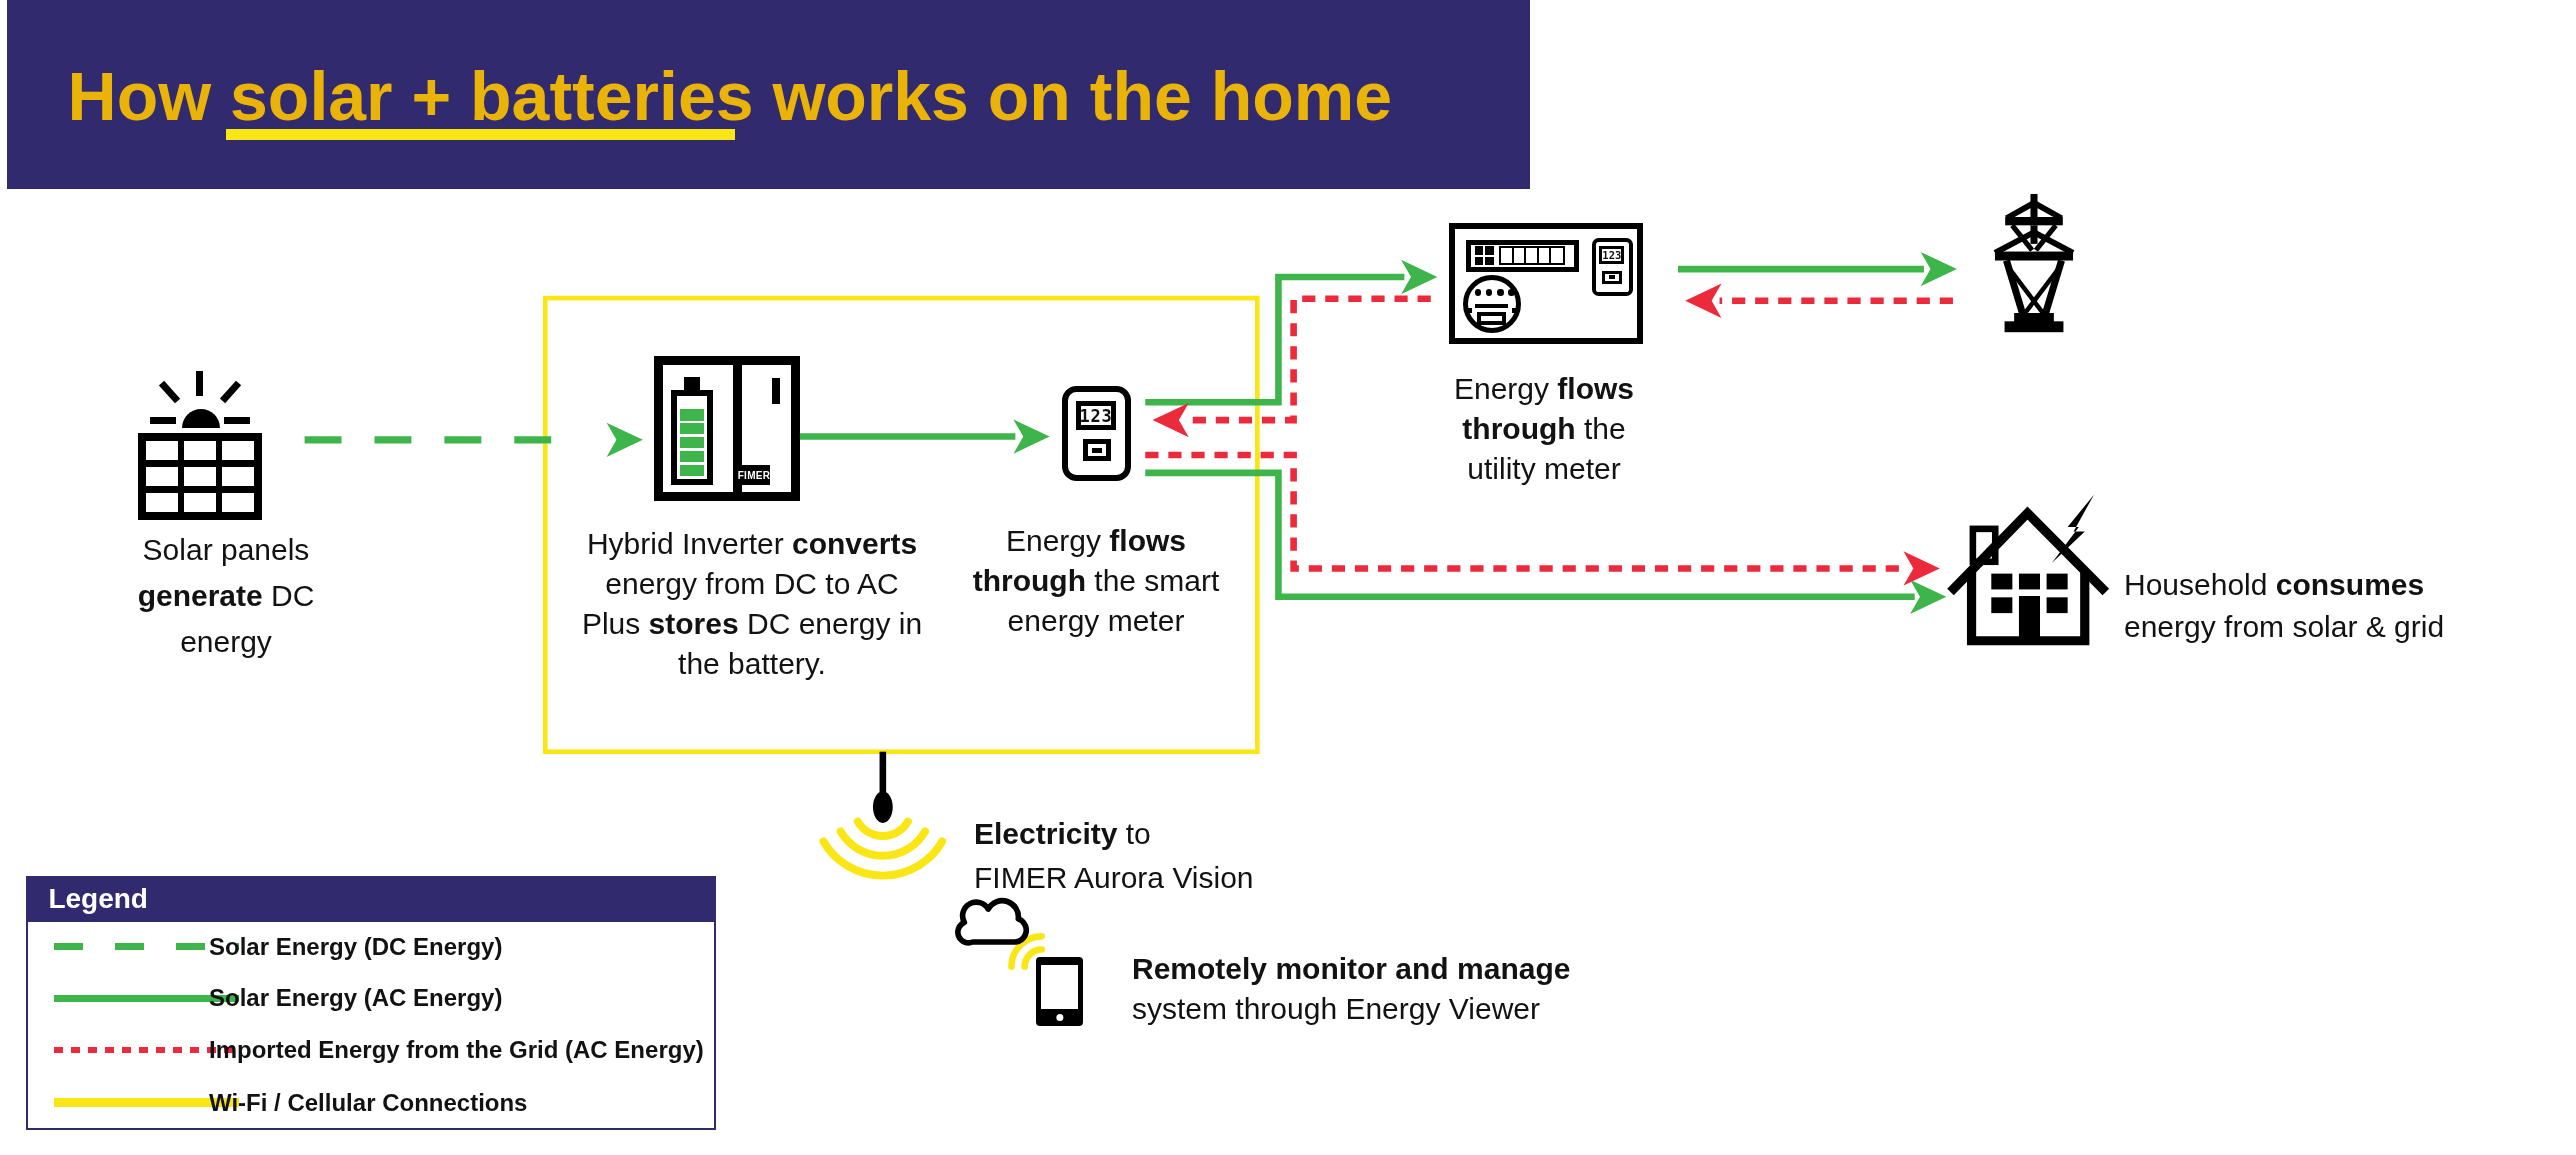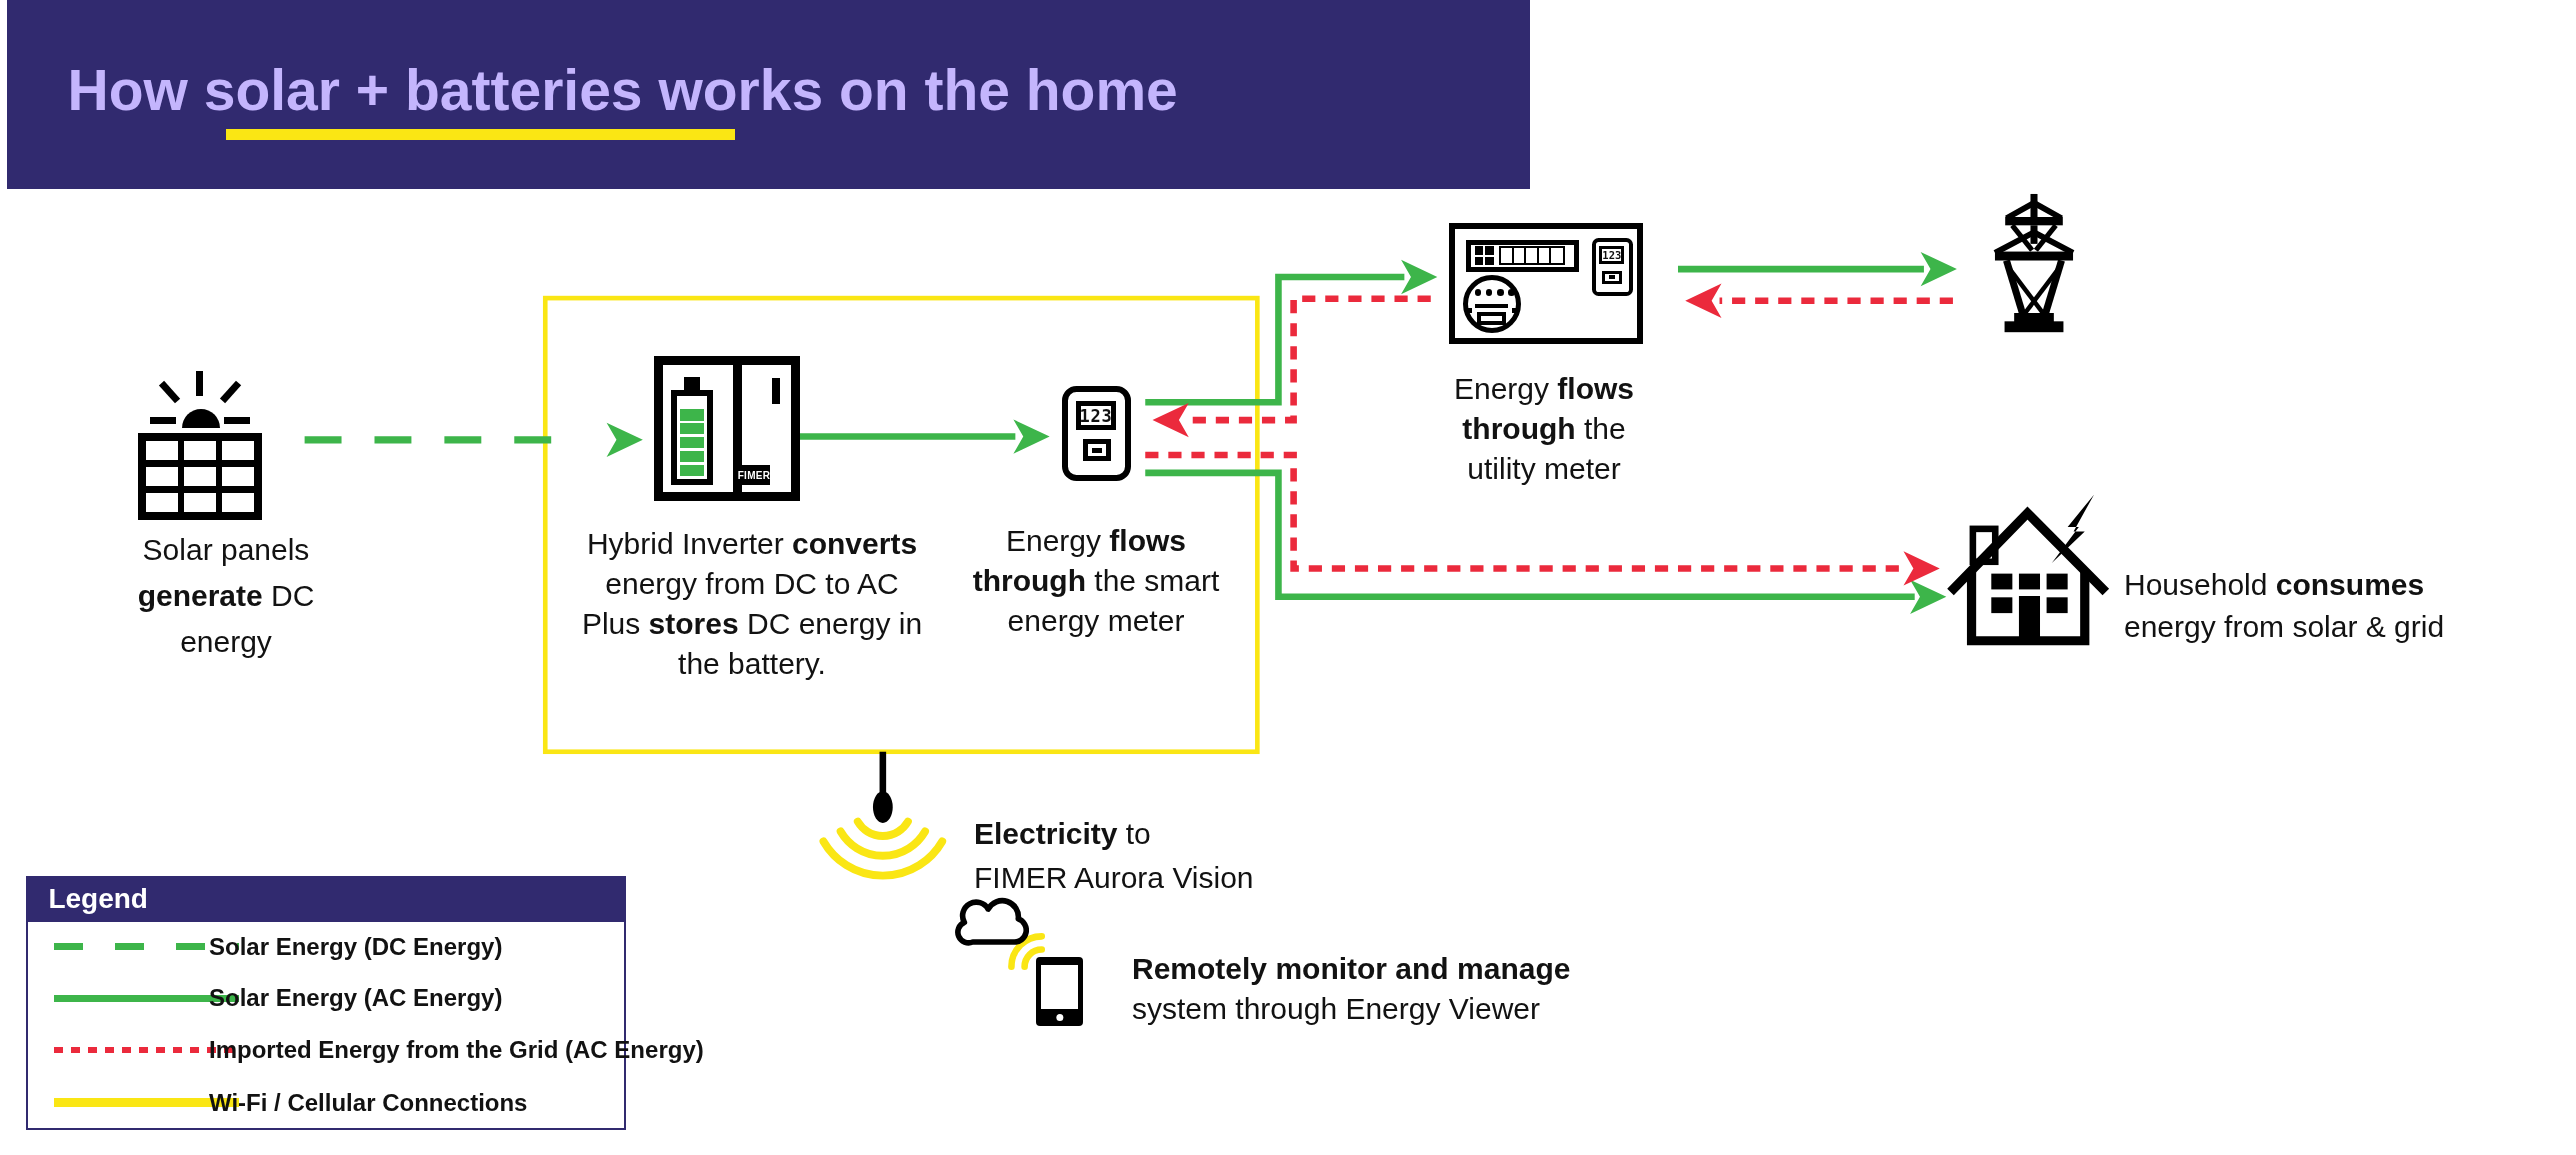--- a/index.html
+++ b/index.html
@@ -2,21 +2,21 @@
 <html style="font-size:10.5px"><head>
 <meta charset="utf-8">
 <style>
   html,body{margin:0;padding:0;background:#fff;}
   .stage{position:relative;width:2576px;height:1156px;background:#fff;overflow:hidden;
          font-family:"Liberation Sans",sans-serif;color:#111;}
   .abs{position:absolute;}
 
   
   .titlebar{position:absolute;left:6.6px;top:0;width:1523px;height:189px;background:#312A6F;}
-  .title{position:absolute;left:61px;top:57px;font-size:57px;font-weight:700;color:#c4b5fd;white-space:nowrap;}
+  .title{position:absolute;left:61px;top:57px;font-size:68px;font-weight:700;color:#eab308;white-space:nowrap;}
   .title-underline{position:absolute;left:219px;top:129px;width:509px;height:11.2px;background:#FAE614;}
 
   
   .lbl{position:absolute;font-size:30px;font-weight:400;line-height:41px;color:#121212;white-space:nowrap;}
   .lbl b{font-weight:700;}
   .ctr{text-align:center;transform:translateX(-50%);}
 
   
   .sp-grid{position:absolute;left:138px;top:433px;width:124px;height:87px;border:8px solid #000;
            background:#000;display:grid;grid-template-columns:1fr 1fr 1fr;grid-template-rows:1fr 1fr 1fr;gap:6.6px;box-sizing:border-box;}
@@ -62,21 +62,21 @@
              display:flex;align-items:center;justify-content:center;font-weight:700;font-size:10.5px;font-family:"DejaVu Sans Mono",monospace;}
   .um-mini-b{position:absolute;left:6px;top:29px;width:20px;height:13px;border:3.3px solid #000;box-sizing:border-box;display:flex;align-items:center;justify-content:center;}
   .um-mini-b div{width:6.6px;height:3.3px;background:#000;}
 
   
   .phone{position:absolute;left:1036px;top:957px;width:47px;height:69px;background:#000;border-radius:4px;}
   .phone-screen{position:absolute;left:5.3px;top:8px;right:5.3px;bottom:17px;background:#fff;}
   .phone-dot{position:absolute;left:50%;bottom:4.6px;width:7.3px;height:7.3px;border-radius:50%;background:#fff;transform:translateX(-50%);}
 
   
-  .legend{position:absolute;left:26px;top:876px;width:600px;height:255px;}
+  .legend{position:absolute;left:26px;top:876px;width:690px;height:255px;}
   .legend-header{position:absolute;left:0;top:0;width:100%;height:46px;background:#312A6F;color:#fff;
                  font-size:28px;font-weight:700;line-height:45px;padding-left:22.4px;box-sizing:border-box;}
   .legend-body{position:absolute;left:0;top:46px;width:100%;height:208px;background:#fff;border:2.6px solid #312A6F;border-top:none;box-sizing:border-box;font-weight:bold;}
   .sw{position:absolute;left:26px;width:185px;height:6.6px;}
   .sw-dg{background:repeating-linear-gradient(90deg,#3DB54A 0 29px,transparent 29px 61px);}
   .sw-sg{background:#3DB54A;}
   .sw-dr{background:repeating-linear-gradient(90deg,#EB2A3C 0 9.2px,transparent 9.2px 17px);height:6px;}
   .sw-sy{background:#FAE614;height:8.6px;}
   .legend-lbl{position:absolute;left:181px;font-size:24px;line-height:32px;white-space:nowrap;color:#121212;}
 </style>

